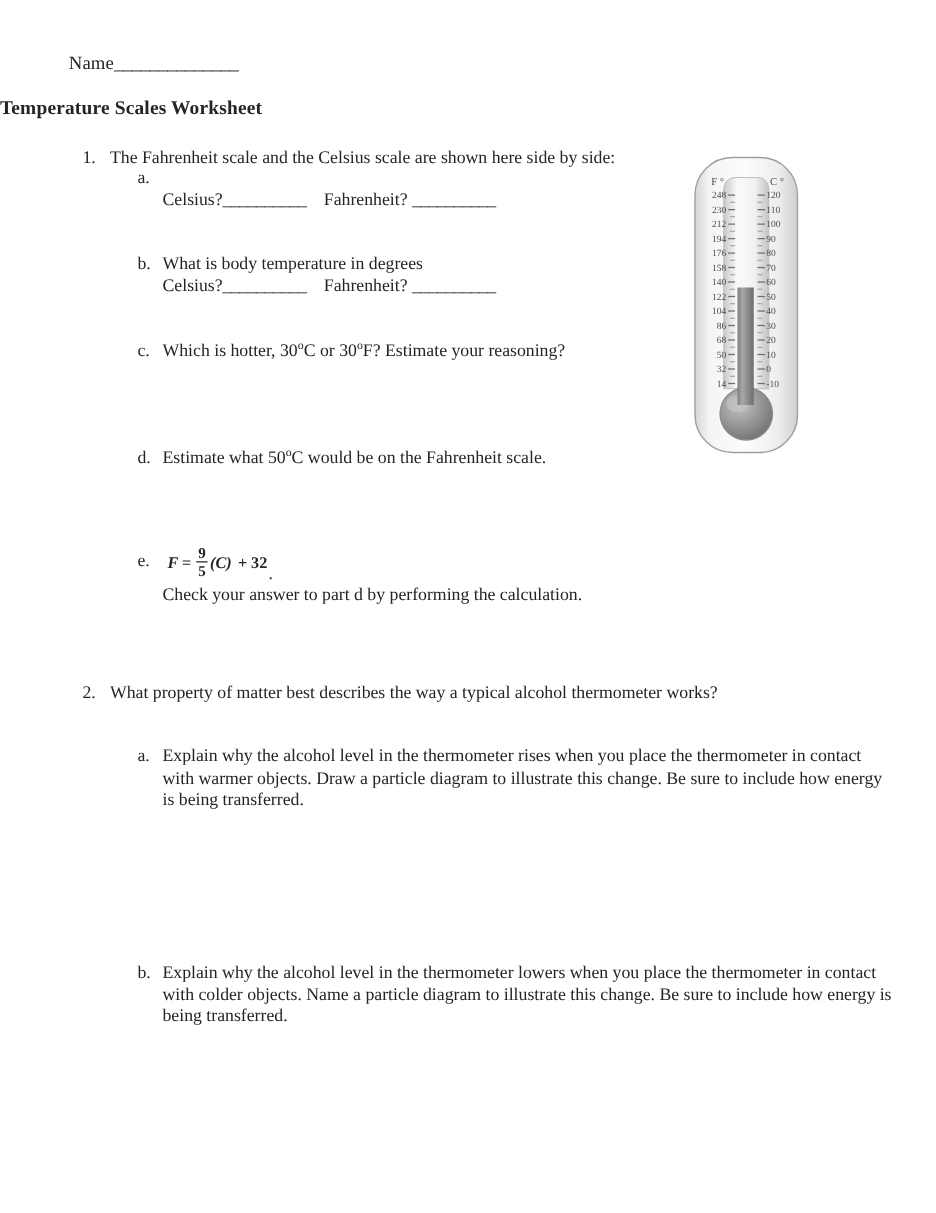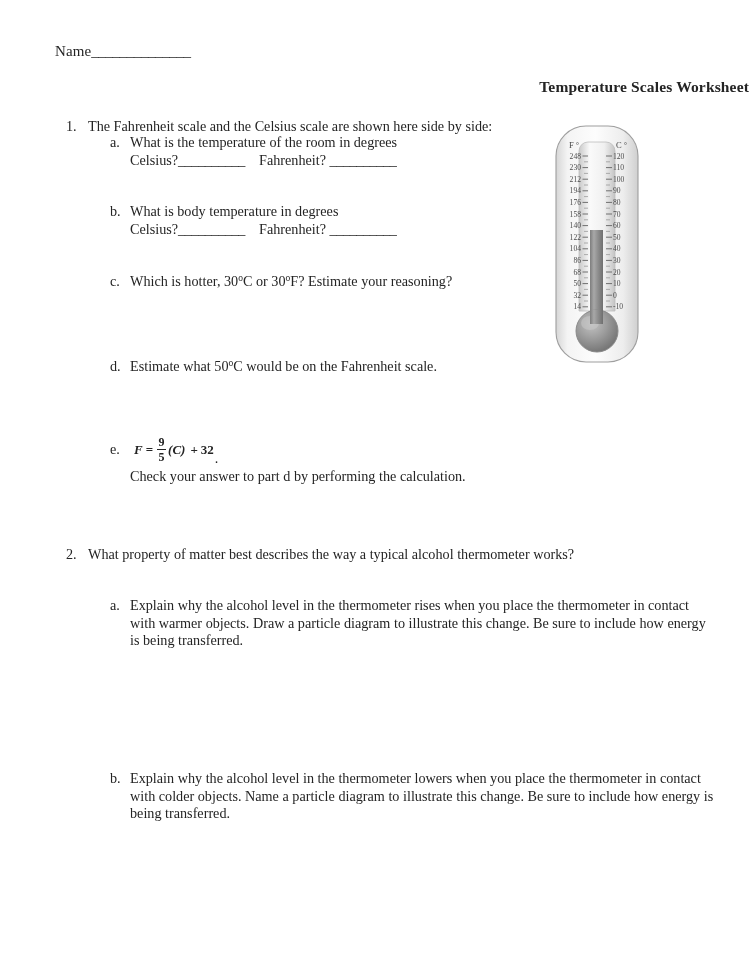--- a/index.html
+++ b/index.html
@@ -16,21 +16,21 @@
   
   .name-row {
     position:absolute; left:40px; top:43px;
     font-size:15px; letter-spacing:.1px; white-space:nowrap;margin-left:15px;
   }
   .name-blank { letter-spacing:-0.4px; }
 
   
   .title {
     position:absolute; left:0; top:78px; width:749px;
-    text-align:right; font-size:15.5px; font-weight:bold;
+    text-align:left; font-size:15.5px; font-weight:bold;
     letter-spacing:.15px;
   }
 
   
   .q {
     position:absolute;
     display:flex;
     font-size:14.2px;
     line-height:17.5px;
   }
@@ -109,21 +109,21 @@
   <div class="title">Temperature Scales Worksheet</div>
 
   <div class="q lvl1" style="top:118px; width:500px;">
     <span class="marker">1.</span>
     <span class="body">The Fahrenheit scale and the Celsius scale are shown here side by side:</span>
   </div>
 
   <div class="q lvl2" style="top:134px; width:400px;">
     <span class="marker">a.</span>
     <span class="body">
-      <span>What is the temperature of the room in degrees</span><br>
+      <br>
       <span>Celsius?</span><span class="blank">__________</span><span class="sp-wide"></span><span>Fahrenheit?</span> <span class="blank">__________</span>
     </span>
   </div>
 
   <div class="q lvl2" style="top:203px; width:400px;">
     <span class="marker">b.</span>
     <span class="body">
       <span>What is body temperature in degrees</span><br>
       <span>Celsius?</span><span class="blank">__________</span><span class="sp-wide"></span><span>Fahrenheit?</span> <span class="blank">__________</span>
     </span>

